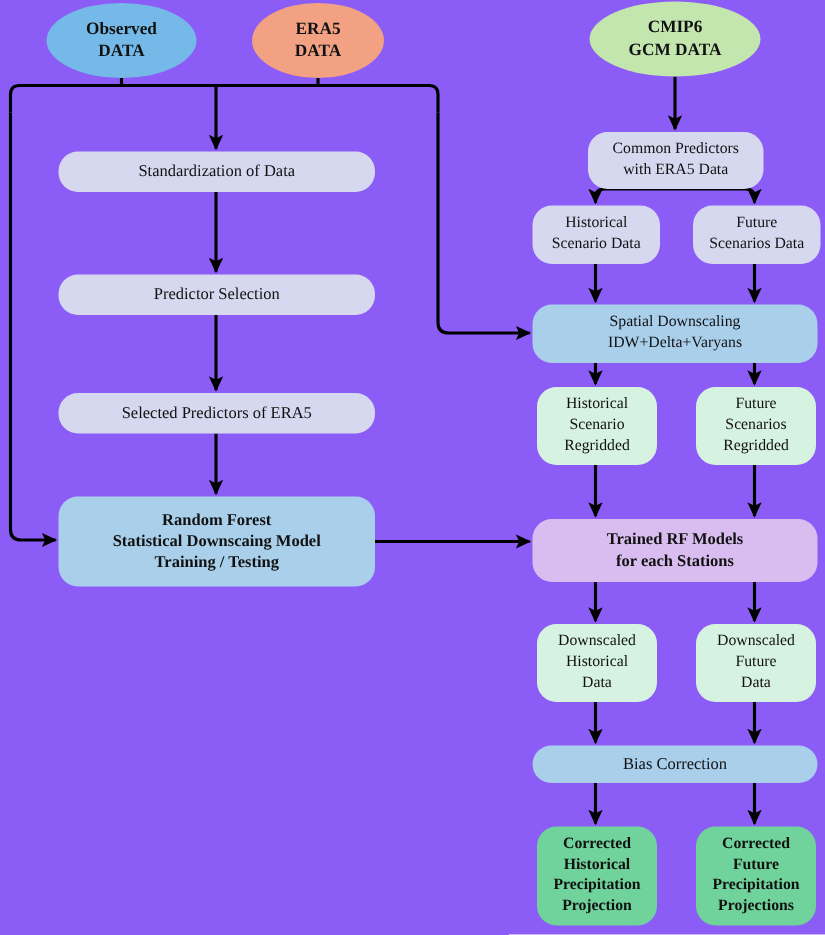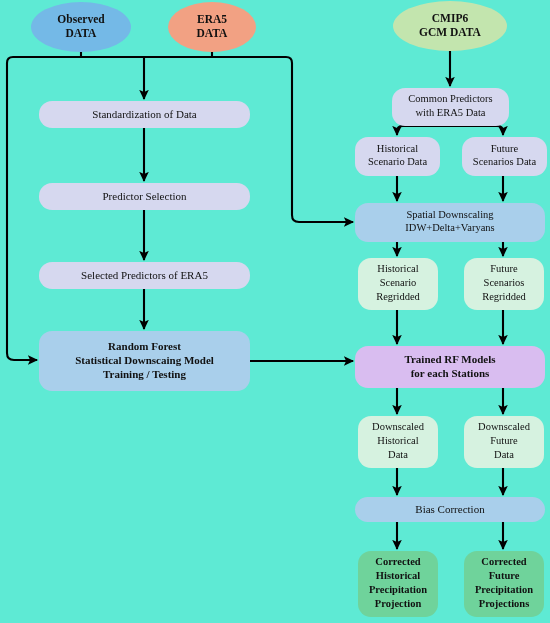--- a/index.html
+++ b/index.html
@@ -4,21 +4,21 @@
 <style>
   html, body {
     margin: 0;
     padding: 0;
     background: #ffffff;
   }
   #flow-root {
     position: relative;
     width: 550px;
     height: 623px;
-    background: #5eead4;
+    background: #8b5cf6;
     font-family: "Liberation Serif", "DejaVu Serif", serif;
     overflow: hidden;
   }
   #flow-svg {
     display: block;
     width: 550px;
     height: 623px;
   }
   .node-shape {
     stroke: none;

